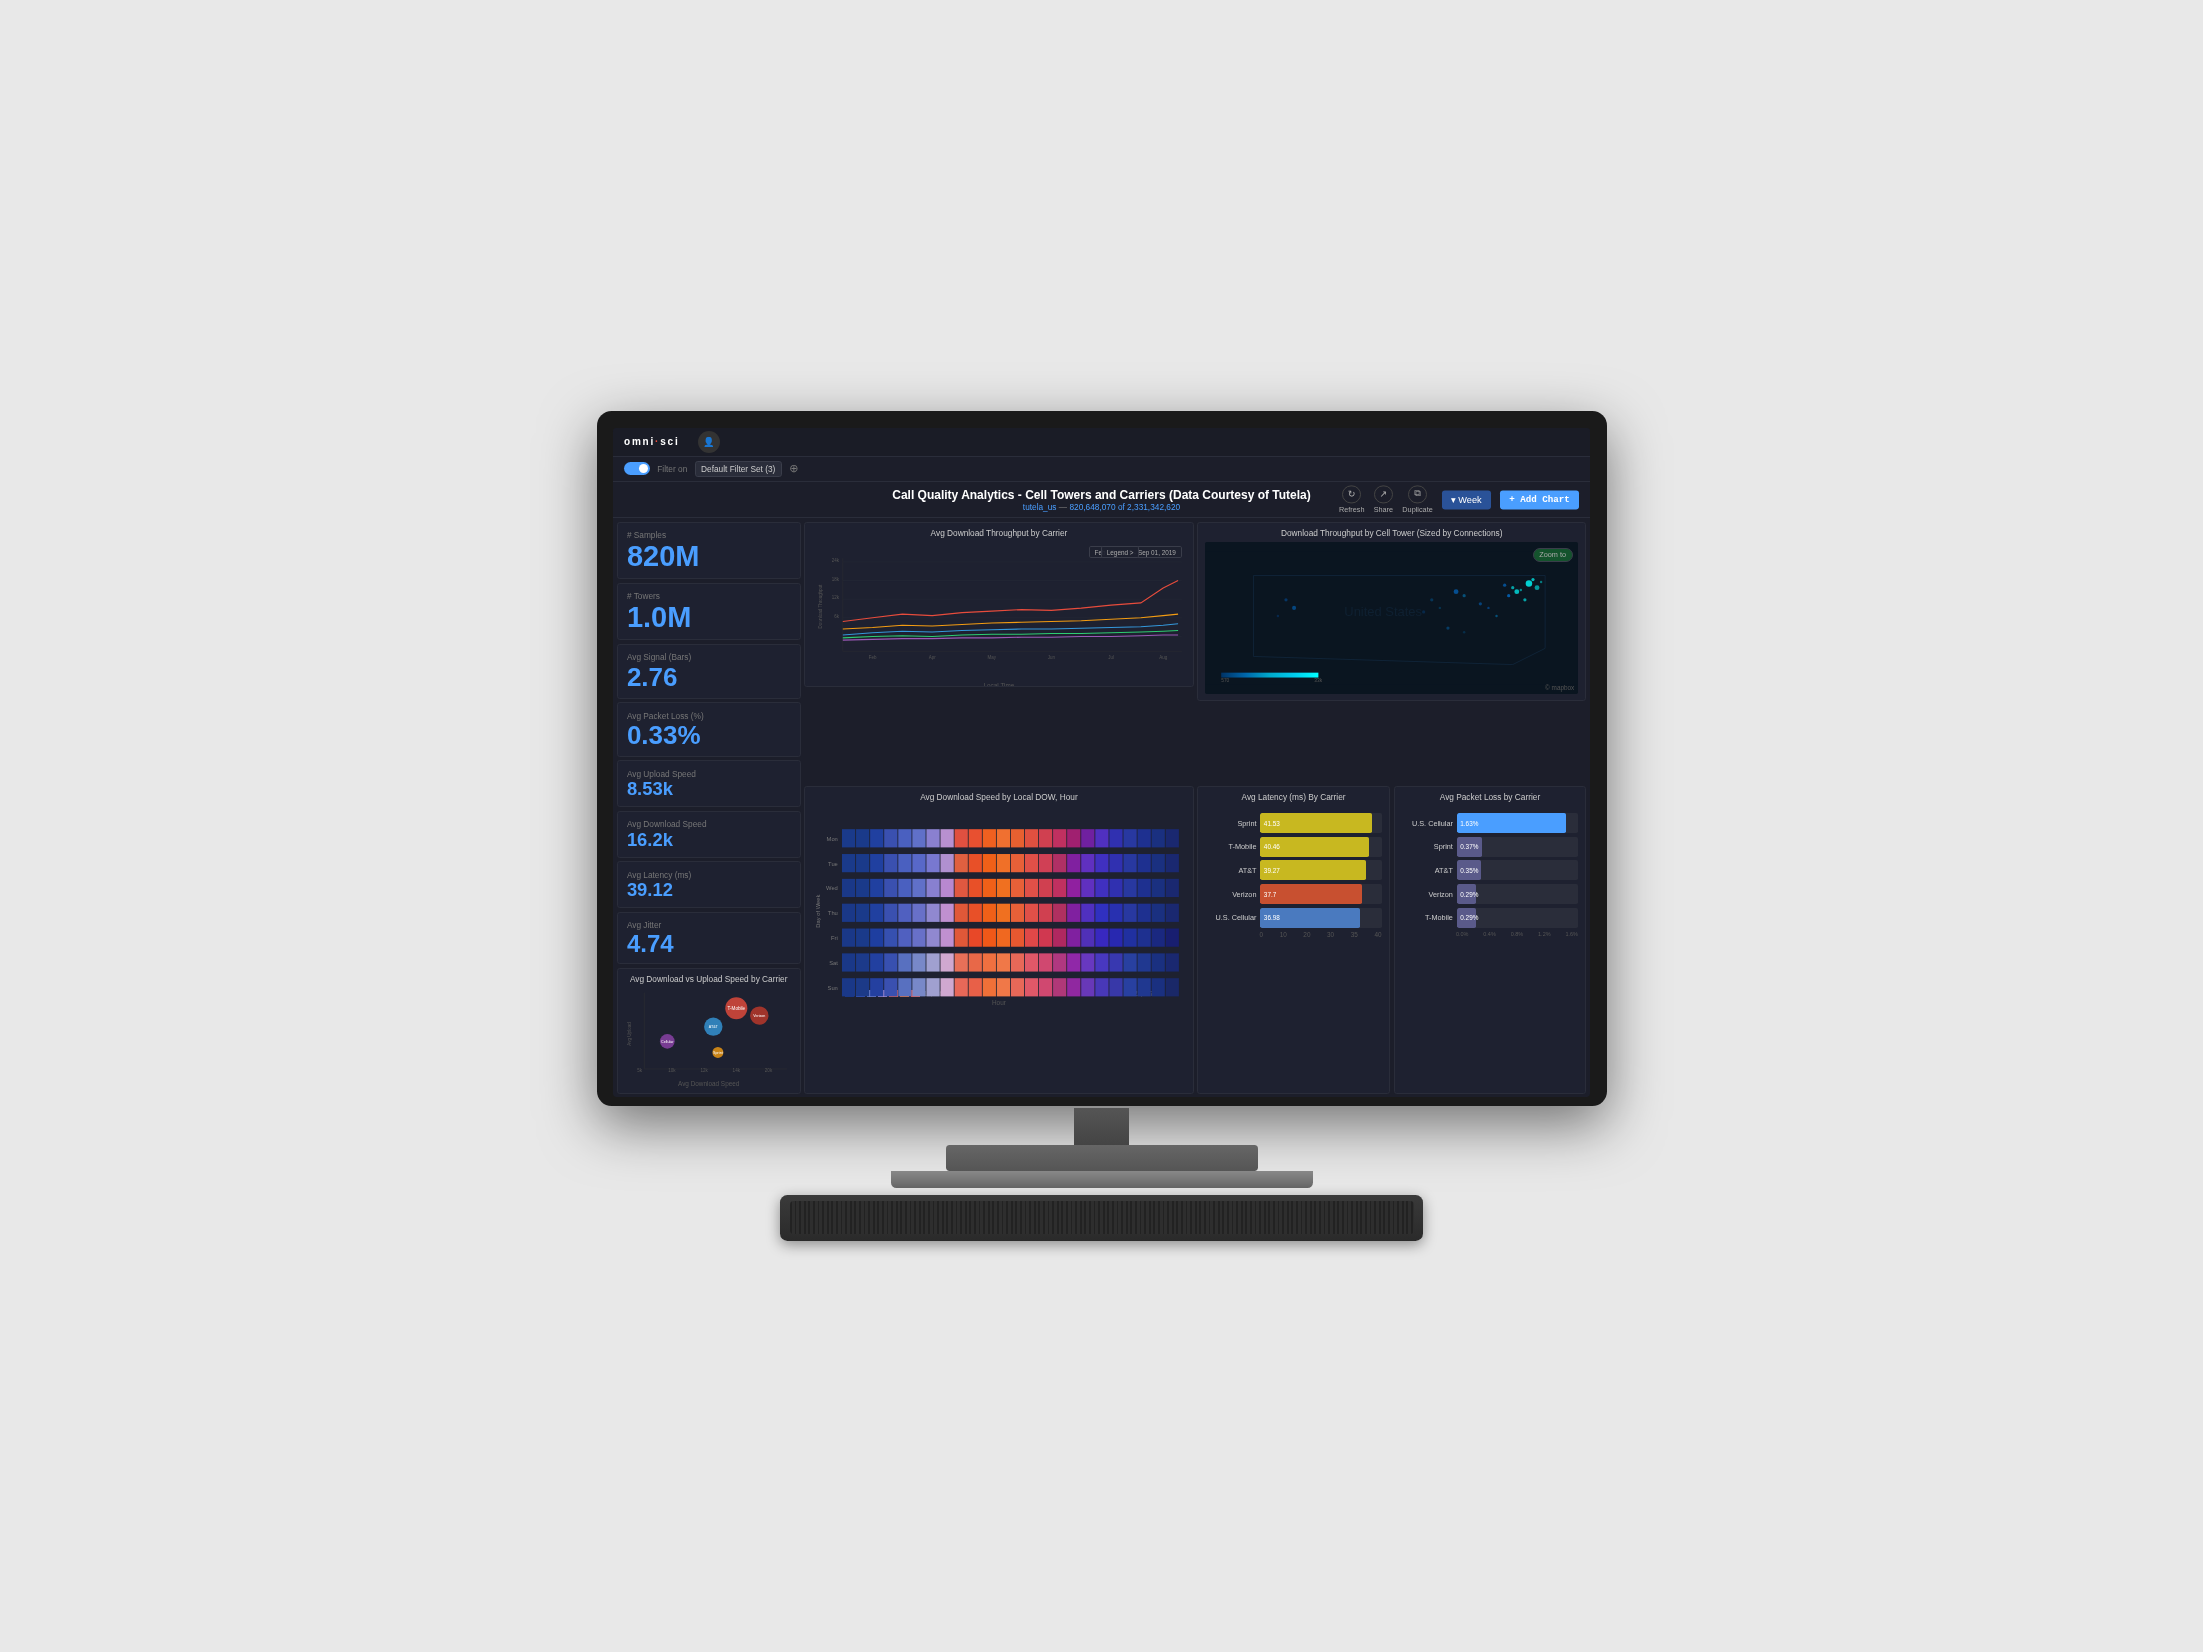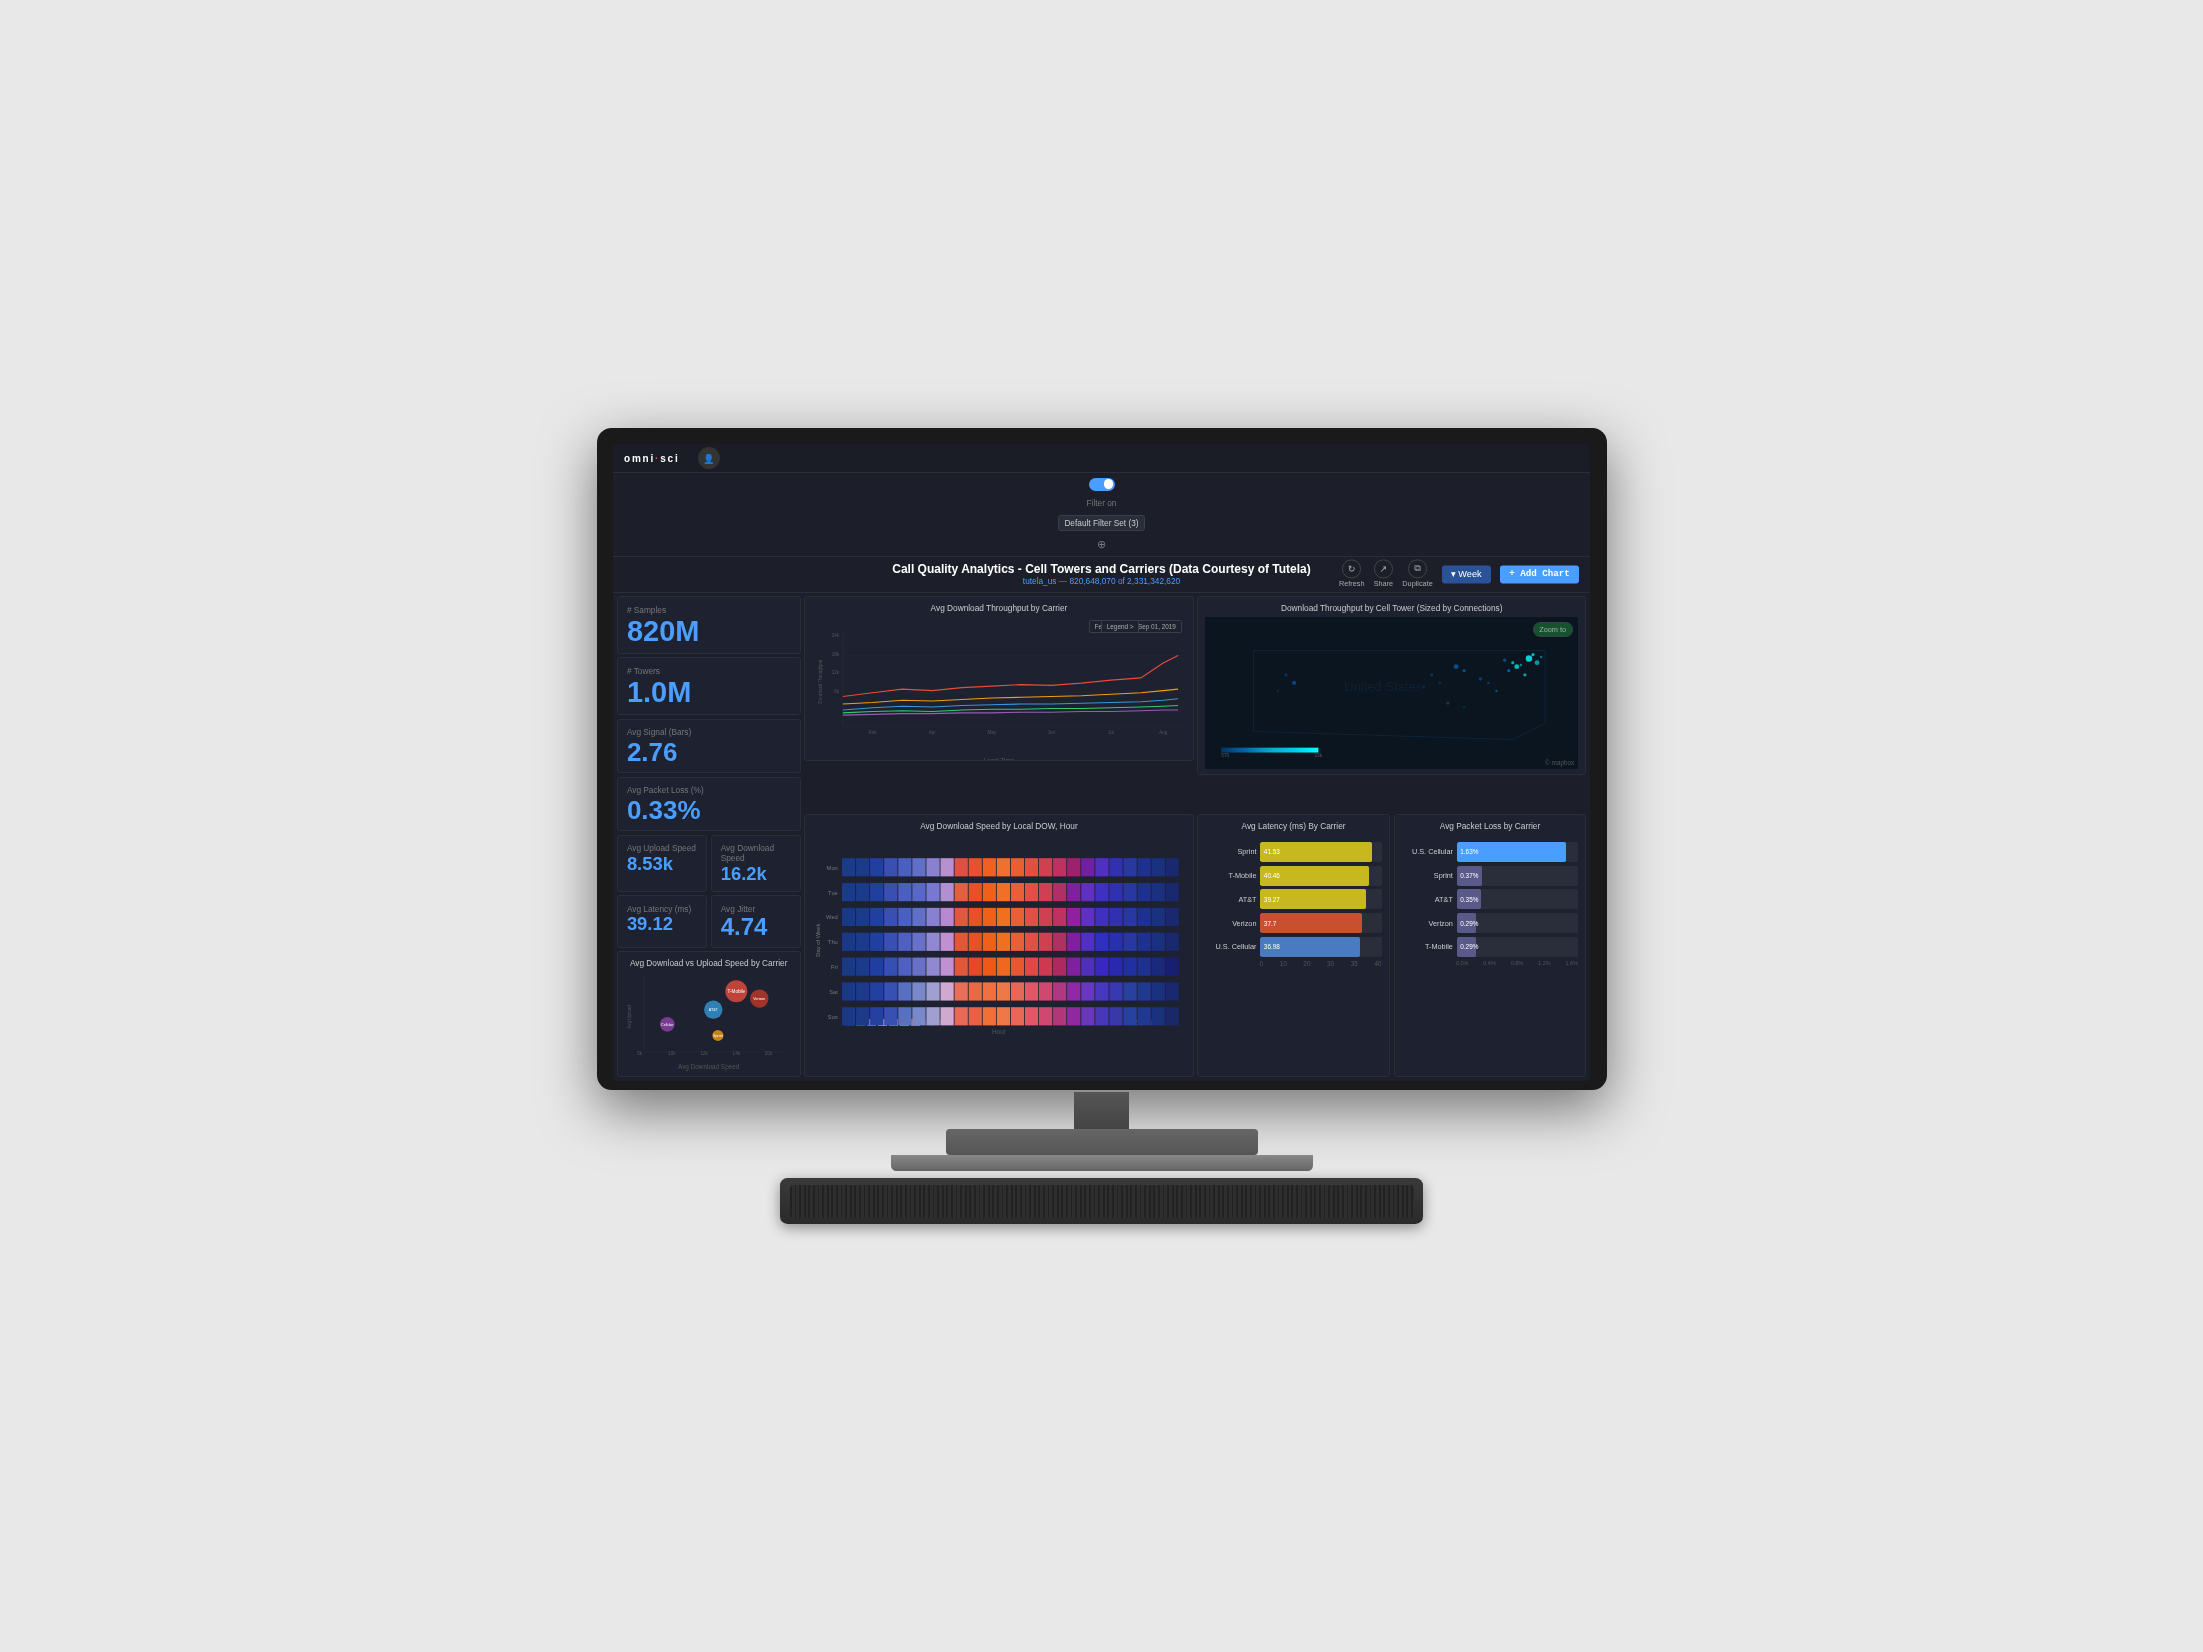--- a/index.html
+++ b/index.html
@@ -72,21 +72,20 @@
     }
 
     
     .filter-bar {
       background: #1c1e2a;
       display: flex;
       align-items: center;
       padding: 4.6px 11px;
       border-bottom: 0.9px solid #2a2d3a;
       gap: 7.3px;
-      flex-direction: column;
     }
     .filter-label { color: #777; font-size: 8.3px; }
     .filter-toggle {
       background: #4a9eff;
       border-radius: 9.2px;
       width: 26px; height: 13px;
       position: relative;
     }
     .filter-toggle::after {
       content: '';
@@ -178,21 +177,21 @@
     }
     .metric-value {
       color: #4a9eff;
       font-size: 26px;
       font-weight: bold;
       line-height: 1;
     }
     .metric-value.large { font-size: 29px; }
     .metric-card-row {
       display: grid;
-      grid-template-columns: 1fr 1fr;
+      grid-template-columns: 1fr;
       gap: 3.7px;
     }
 
     
     .chart-card {
       background: #1e2130;
       border: 0.9px solid #2a2d3a;
       border-radius: 2.8px;
       padding: 5.5px 7.3px;
       overflow: hidden;

